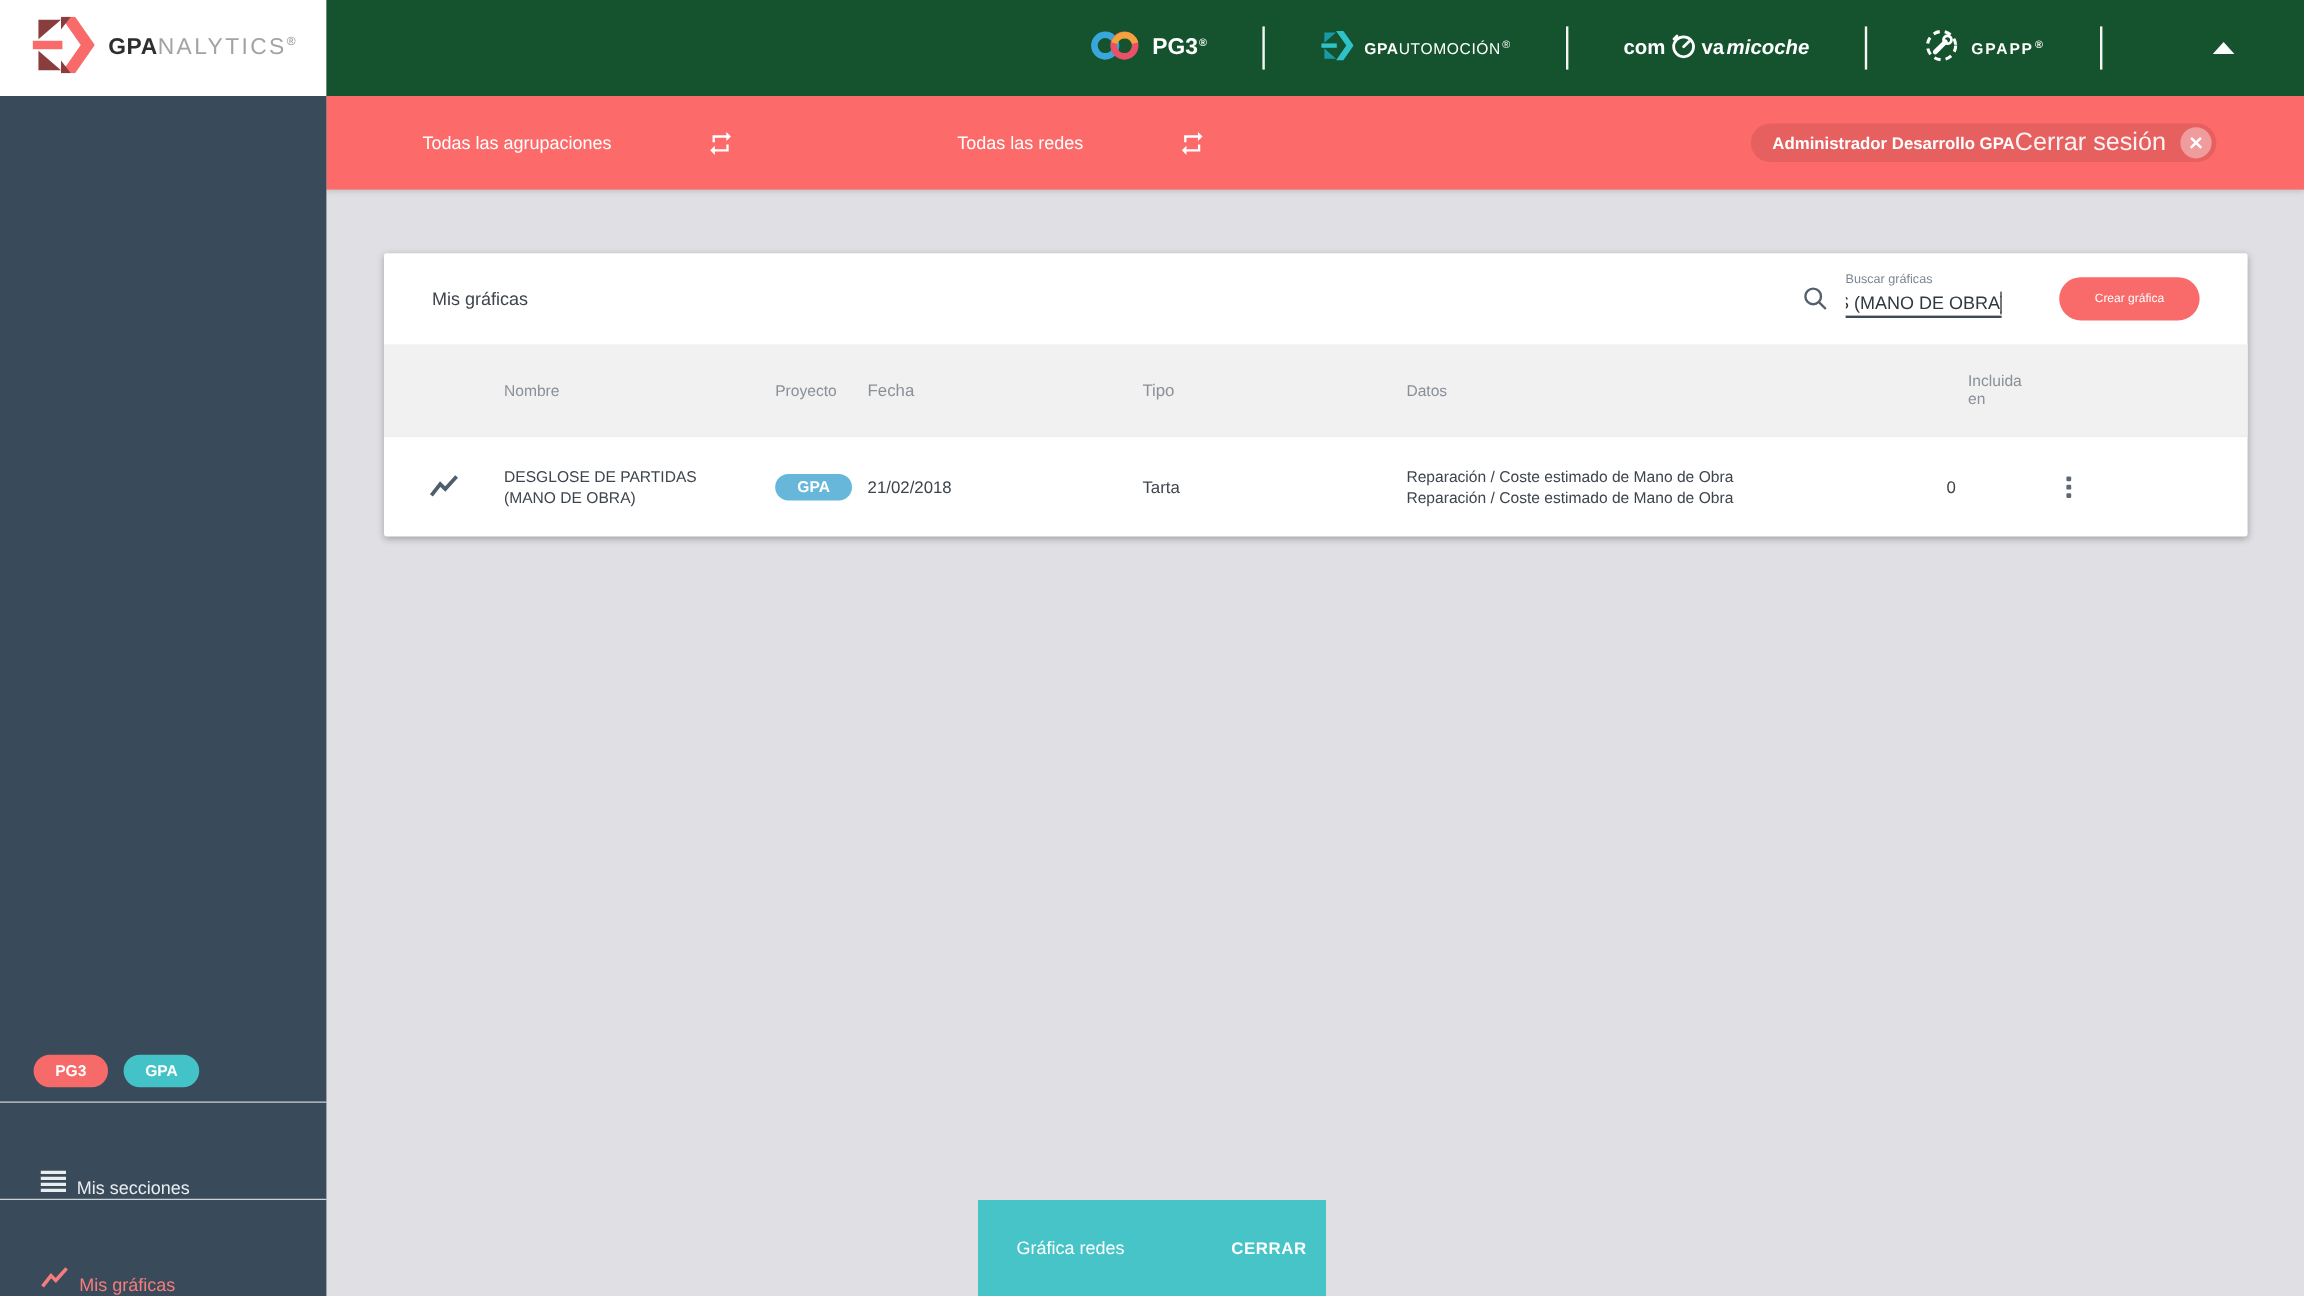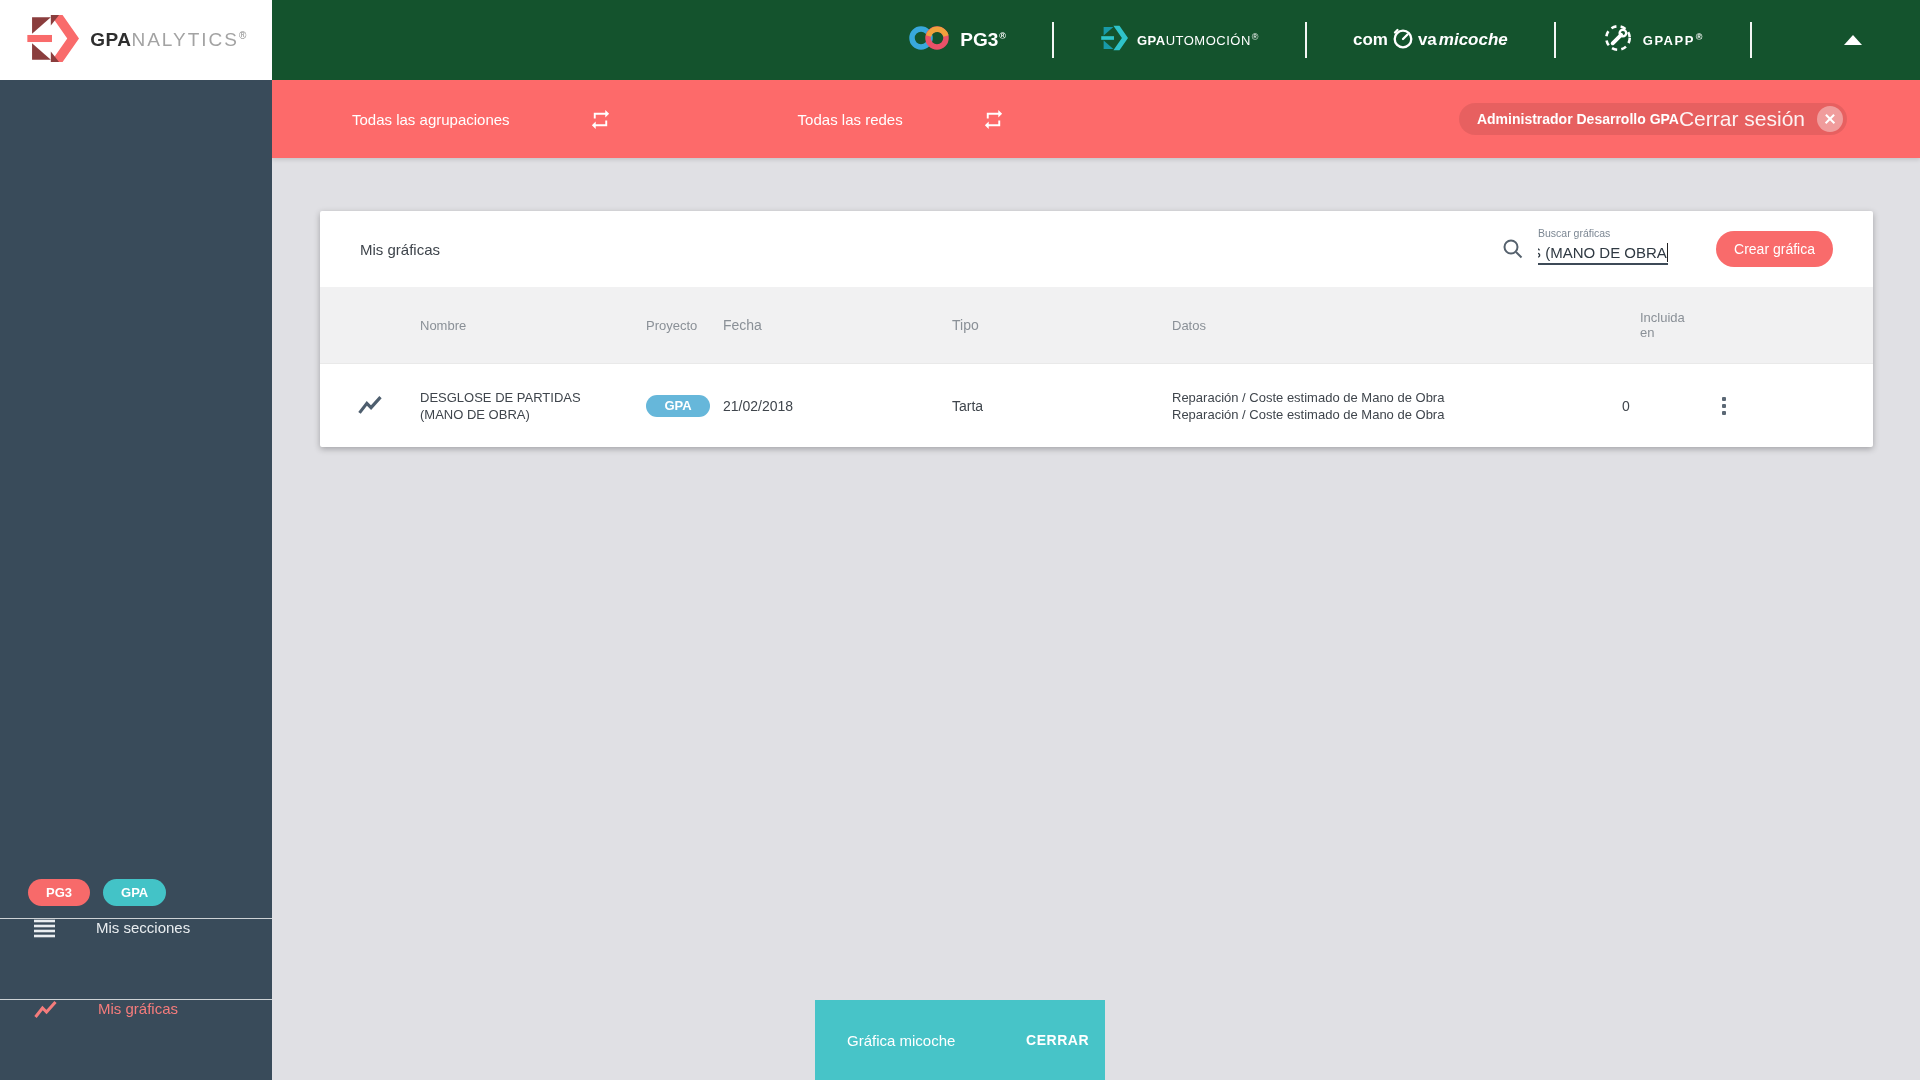--- a/index.html
+++ b/index.html
@@ -47,39 +47,39 @@
   .logout-x:after  { transform:rotate(-45deg); }
 
   
   .sidebar { position:absolute; top:80px; left:0; width:272px; height:1000px; background:#394b5a; }
   .side-badges { position:absolute; bottom:174px; left:28px; display:flex; gap:13px; }
   .pill { height:27px; border-radius:14px; display:flex; align-items:center; justify-content:center;
           color:#fff; font-size:13px; font-weight:bold; padding:0 18px; cursor:pointer; }
   .pill-red { background:#f76a6a; }
   .pill-teal { background:#43c3c7; }
   .side-nav { position:absolute; bottom:0; left:0; width:272px; }
-  .side-item { height:81px; border-top:1px solid rgba(255,255,255,.75); display:flex; align-items:flex-start;
-               padding-left:33px; gap:40px; cursor:pointer; }
+  .side-item { height:81px; border-top:1px solid rgba(255,255,255,.75); display:flex; align-items:flex-end;
+               padding-left:33px; gap:8px; cursor:pointer; }
   .side-item-label { font-size:15px; color:#e9edf0; }
   .side-item.active .side-item-label { color:#f57c7c; }
 
   
   .card { position:absolute; left:320px; top:211px; width:1553px; background:#ffffff; border-radius:2px;
           box-shadow:0 2px 6px rgba(0,0,0,.28); }
   .card-header { height:76px; display:flex; align-items:center; padding:0 40px; }
   .card-title { font-size:15px; color:#3f454c; }
   .header-right { margin-left:auto; display:flex; align-items:center; }
   .search-icon { display:flex; margin-right:13px; cursor:pointer; }
   .search-field { position:relative; width:130px; padding-top:14px; margin-top:-6px; }
   .search-label { position:absolute; top:0; left:0; font-size:10.5px; color:#7c8793; }
   .search-input { width:130px; border:none; border-bottom:2px solid #3d4a57; font-size:15px; color:#2f3942;
                   font-family:inherit; outline:none; height:24px; text-indent:-7px; background:transparent; }
   .caret { position:absolute; right:0; top:16px; width:1px; height:19px; background:#222; }
   .create-btn { margin-left:48px; width:117px; height:36px; border:none; border-radius:18px; background:#f96b6b;
-                color:#fff; font-size:14px; font-family:inherit; cursor:pointer; }
+                color:#fff; font-size:10px; font-family:inherit; cursor:pointer; }
 
   .thead { height:76px; background:#f1f1f2; display:flex; align-items:center; font-size:13px; color:#8a9097; }
   .trow  { height:84px; display:flex; align-items:center; font-size:13px; color:#3f454c; border-top:1px solid #e9e9e9; }
   .col-icon { width:100px; display:flex; justify-content:center; }
   .col-name { width:226px; padding-right:26px; line-height:17px; }
   .col-project { width:77px; }
   .col-date { width:229px; font-size:14px; }
   .col-type { width:220px; font-size:14px; }
   .col-data { width:418px; line-height:17px; }
   .col-included { width:100px; padding-left:50px; }
@@ -280,15 +280,15 @@
       <div class="kebab">
           <span></span>
           <span></span>
           <span></span>
         </div>
     </div>
   </div>
 </div>
 
 <div class="toast">
-  <span class="toast-msg">Gráfica micoche</span>
+  <span class="toast-msg">Gráfica redes</span>
   <button class="toast-action">CERRAR</button>
 </div>
 
 </body></html>

